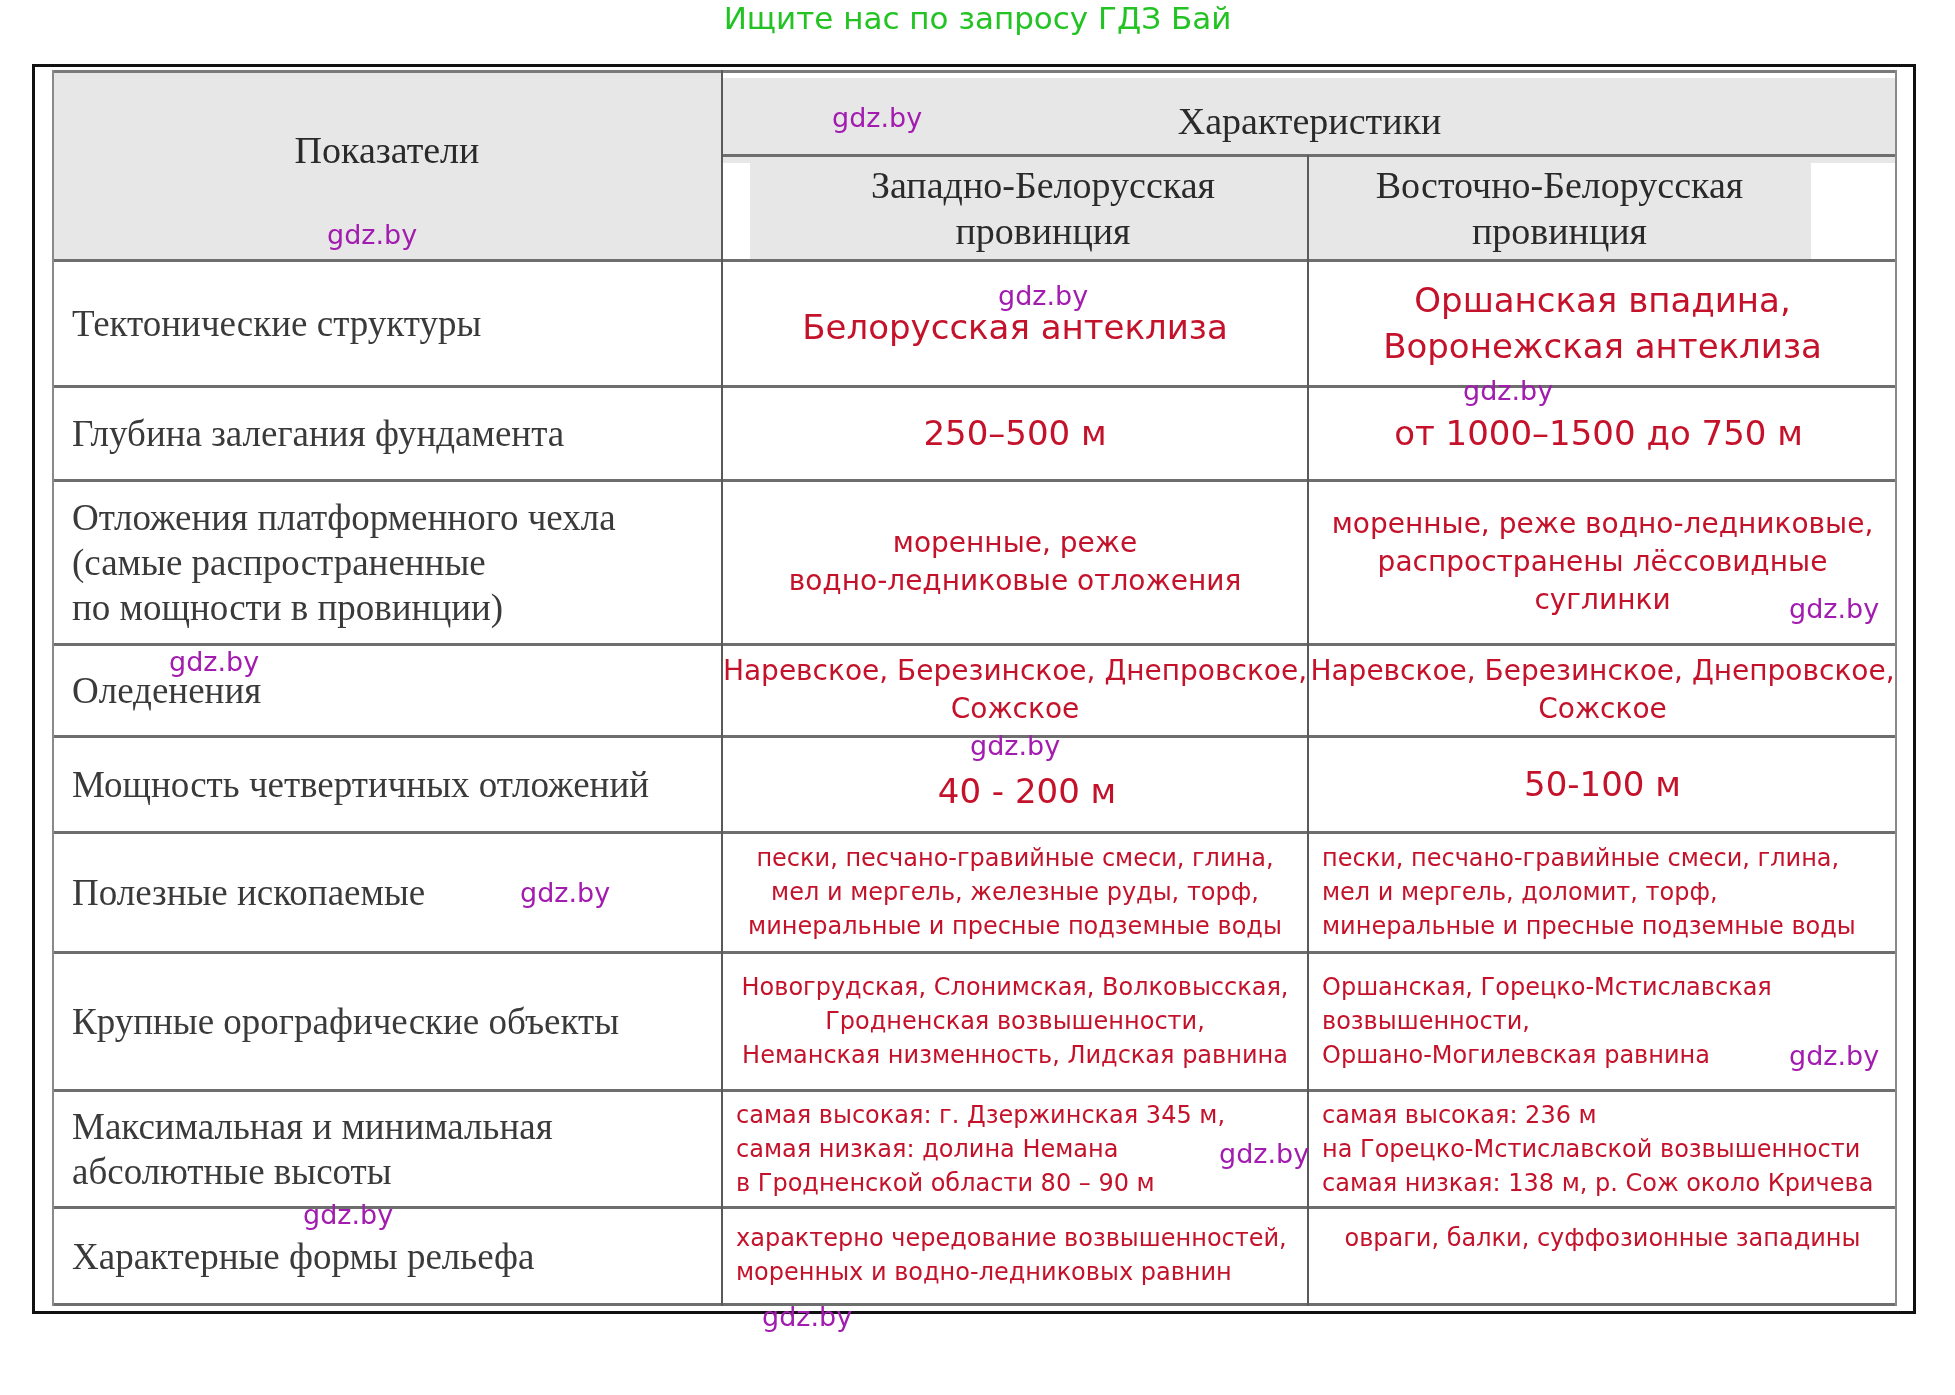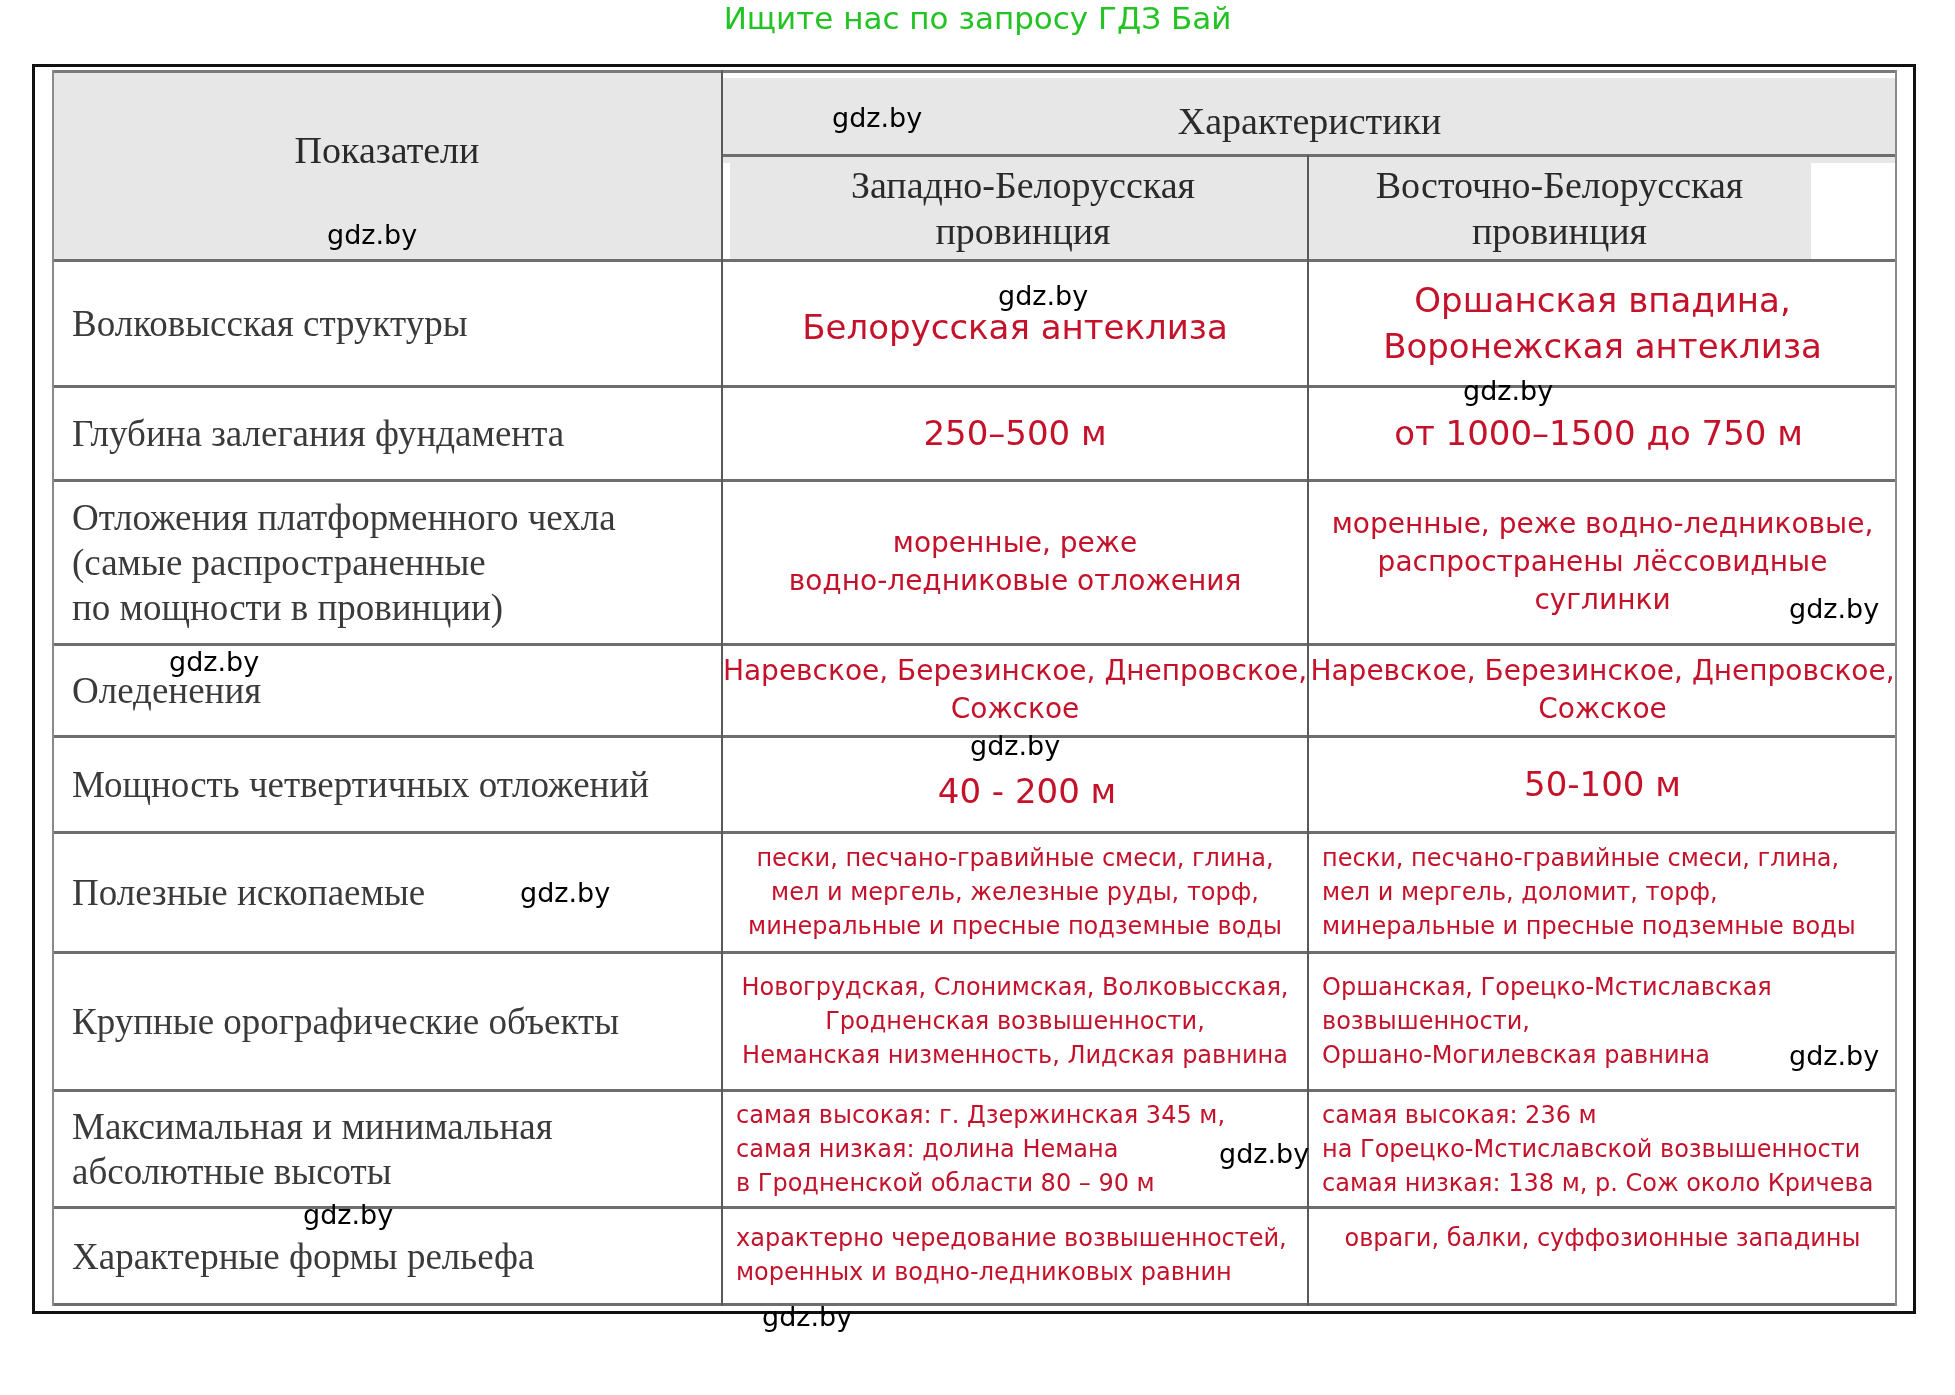--- a/index.html
+++ b/index.html
@@ -19,48 +19,48 @@
   .val { color: #c5122b; font-family: "DejaVu Sans", sans-serif; }
   .val.big { font-size: 34px; line-height: 46px; }
   .val.med { font-size: 28px; line-height: 38px; }
   .val.sm  { font-size: 24px; line-height: 34px; }
   .val.left { align-items: flex-start; text-align: left; padding-left: 14px; }
   .line { white-space: nowrap; display: block; }
 
   .hl { position: absolute; height: 3px; background: #6e6e6e; }
   .vl { position: absolute; width: 2px; background: #5a5a5a; }
 
-  .wm { position: absolute; color: #000000; font-family: "DejaVu Sans", sans-serif; font-size: 27px; line-height: 30px; white-space: nowrap; }
+  .wm { position: absolute; color: #a21caf; font-family: "DejaVu Sans", sans-serif; font-size: 27px; line-height: 30px; white-space: nowrap; }
 </style>
 </head>
 <body>
 
 <div class="banner">Ищите нас по запросу ГДЗ Бай</div>
 
 <div class="frame"></div>
 
 <div class="tbl">
 
   <div class="cell hdr" style="left:0;top:0;width:670px;height:190px;">
     <span class="line" style="margin-top:-30px">Показатели</span>
   </div>
   <div class="cell hdr" style="left:670px;top:0;width:1175px;height:85px;margin-top:8px;">
     <span class="line">Характеристики</span>
   </div>
-  <div class="cell hdr" style="left:678px;top:85px;width:586px;height:105px;">
+  <div class="cell hdr" style="left:698px;top:85px;width:586px;height:105px;">
     <span class="line">Западно-Белорусская</span>
     <span class="line">провинция</span>
   </div>
   <div class="cell hdr" style="left:1256px;top:85px;width:503px;height:105px;">
     <span class="line">Восточно-Белорусская</span>
     <span class="line">провинция</span>
   </div>
 
   <div class="cell lbl" style="left:0;top:190px;width:670px;height:126px;">
-    <span class="line">Волковысская структуры</span>
+    <span class="line">Тектонические структуры</span>
   </div>
   <div class="cell val big" style="left:670px;top:190px;width:586px;height:126px;padding-top:8px;">
     <span class="line">Белорусская антеклиза</span>
   </div>
   <div class="cell val big" style="left:1256px;top:190px;width:589px;height:126px;">
     <span class="line">Оршанская впадина,</span>
     <span class="line">Воронежская антеклиза</span>
   </div>
 
   <div class="cell lbl" style="left:0;top:316px;width:670px;height:94px;">

